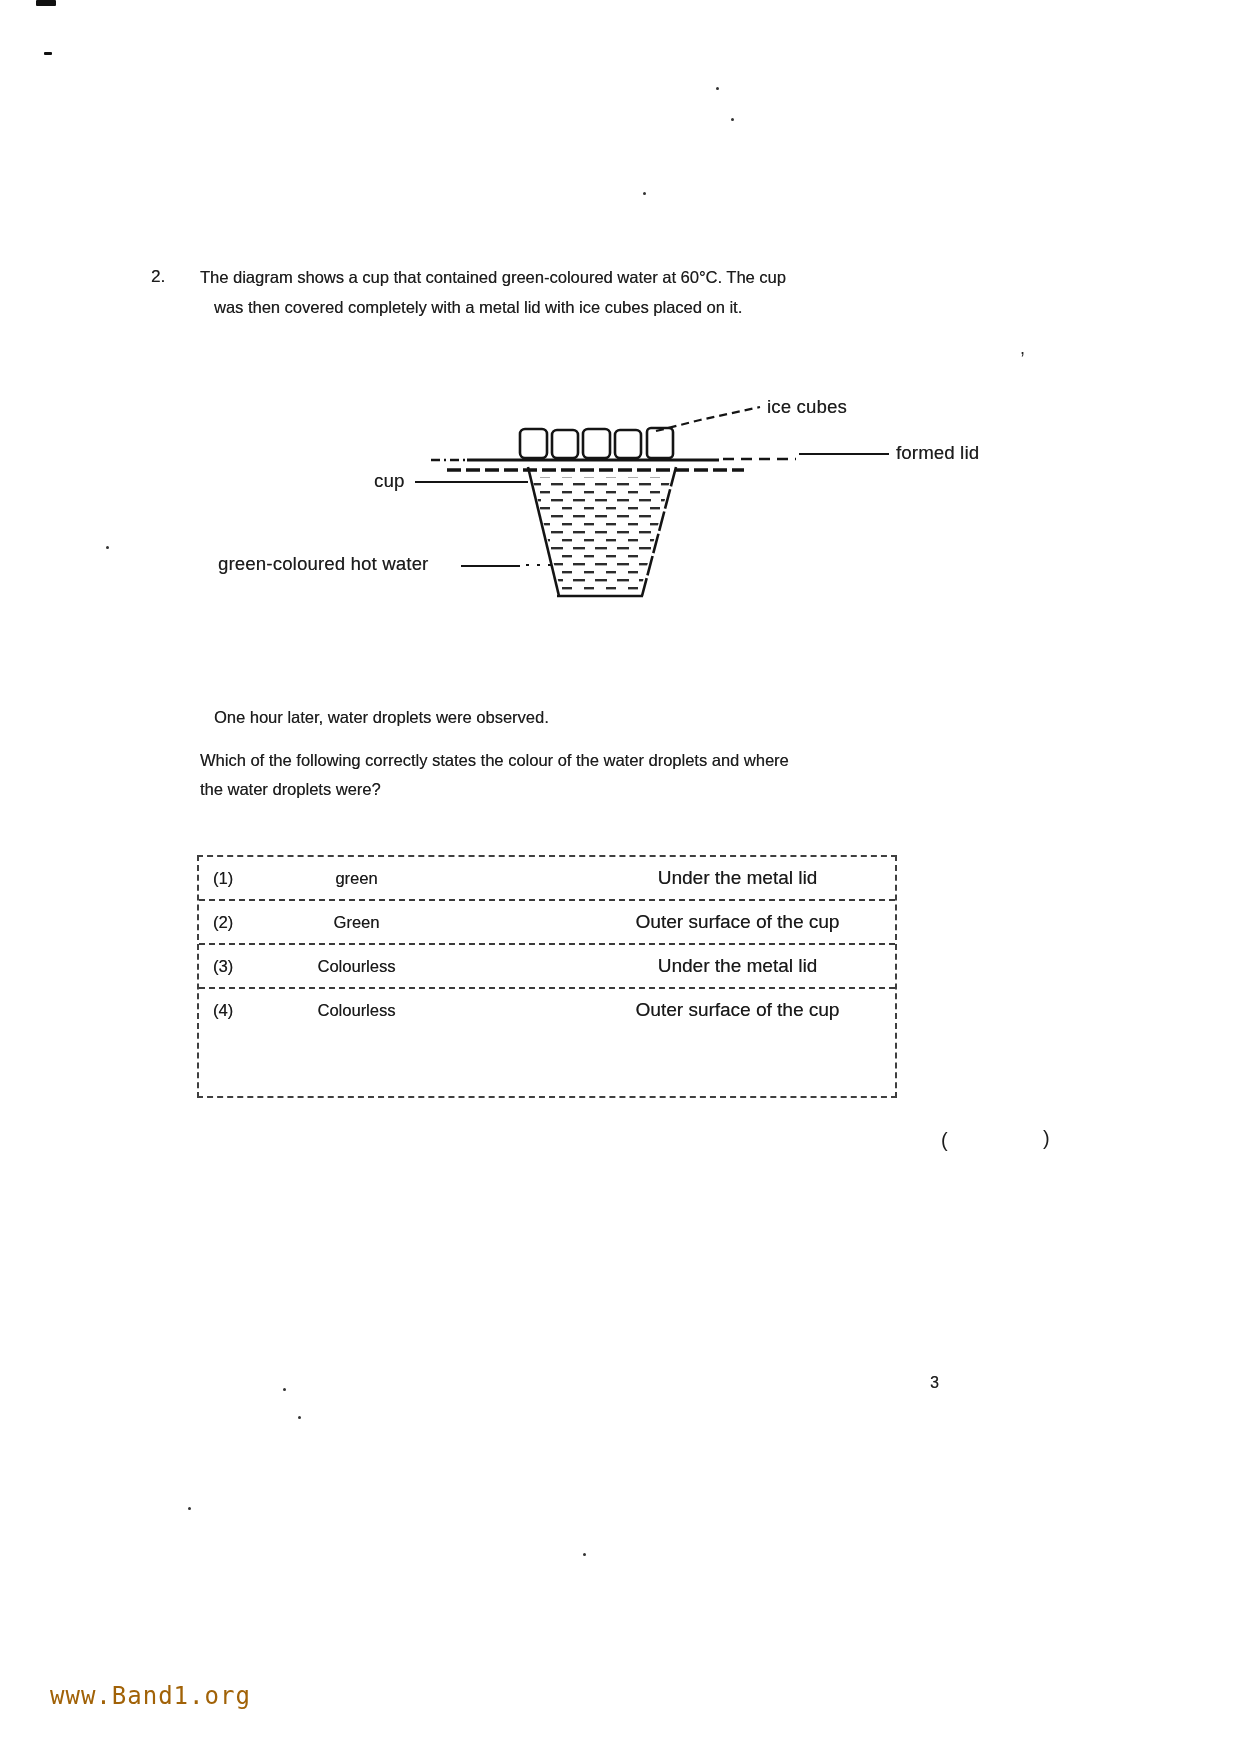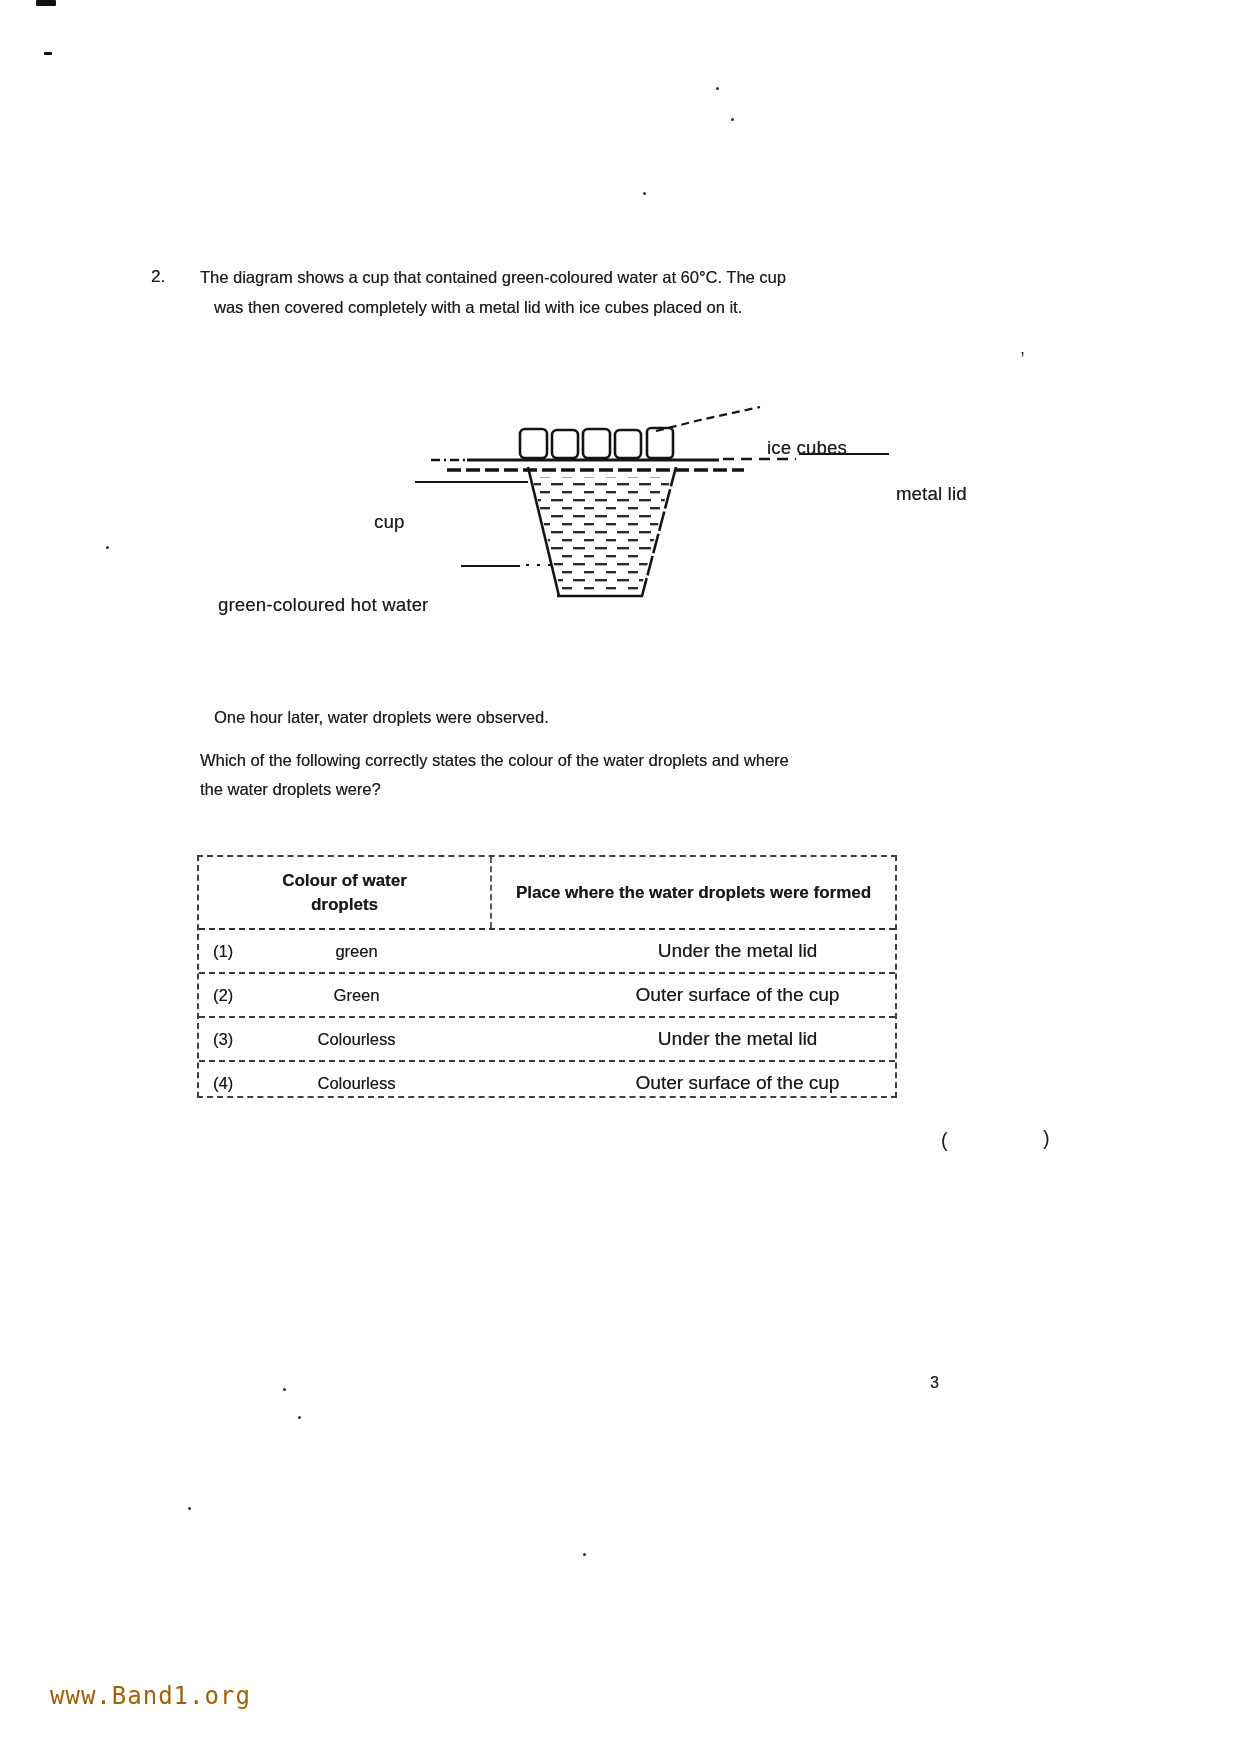--- a/index.html
+++ b/index.html
@@ -19,21 +19,21 @@
     text-shadow:0.2px 0.2px 0.45px rgba(25,25,25,0.65);
     white-space:nowrap;
   }
   .body-text{font-size:16.5px;line-height:30px;}
   .qnum{left:151px;top:262px;font-size:17px;}
   .qline1{left:200px;top:262px;}
   .qline2{left:214px;top:292px;}
   .obs{left:214px;top:702px;}
   .prompt1{left:200px;top:745px;}
   .prompt2{left:200px;top:774px;}
-  .dlabel{font-size:18.5px;letter-spacing:0.2px;margin-top:41px;}
+  .dlabel{font-size:18.5px;letter-spacing:0.2px;}
   .lbl-cup{left:374px;top:470px;}
   .lbl-ice{left:767px;top:396px;}
   .lbl-lid{left:896px;top:442px;}
   .lbl-water{left:218px;top:553px;}
   svg.diagram{position:absolute;left:0;top:0;pointer-events:none;}
   
   .qtable{
     position:absolute;left:197px;top:855px;width:700px;
     border:2px dashed #3f3f3f;
     box-sizing:border-box;
@@ -115,37 +115,29 @@
     <polygon points="532,477 671,477 640,592 561,592" fill="url(#hatch)"></polygon>
 
     <path d="M415 482 H528" stroke="#141414" stroke-width="2.2"></path>
     <g stroke="#141414" stroke-width="2.2" fill="none">
       <path d="M461 566 H520"></path>
       <path d="M526 565 H552" stroke-dasharray="3 8"></path>
     </g>
   </svg>
 
   <div class="txt dlabel lbl-ice">ice cubes</div>
-  <div class="txt dlabel lbl-lid">metal lid</div>
+  <div class="txt dlabel lbl-lid">formed lid</div>
   <div class="txt dlabel lbl-cup">cup</div>
   <div class="txt dlabel lbl-water">green-coloured hot water</div>
 
   <div class="txt body-text obs">One hour later, water droplets were observed.</div>
   <div class="txt body-text prompt1">Which of the following correctly states the colour of the water droplets and where</div>
   <div class="txt body-text prompt2">the water droplets were?</div>
 
   <div class="qtable">
-    <div class="thead">
-      <div class="c-left">
-        <span class="th-txt th-colour">Colour of water droplets</span>
-      </div>
-      <div class="c-right">
-        <span class="th-txt">Place where the water droplets were formed</span>
-      </div>
-    </div>
 
     <div class="trow">
       <div class="c-left">
         <span class="tcell cell-num">(1)</span>
         <span class="tcell cell-colour">green</span>
       </div>
       <div class="c-right">
         <span class="tcell cell-place">Under the metal lid</span>
       </div>
     </div>

